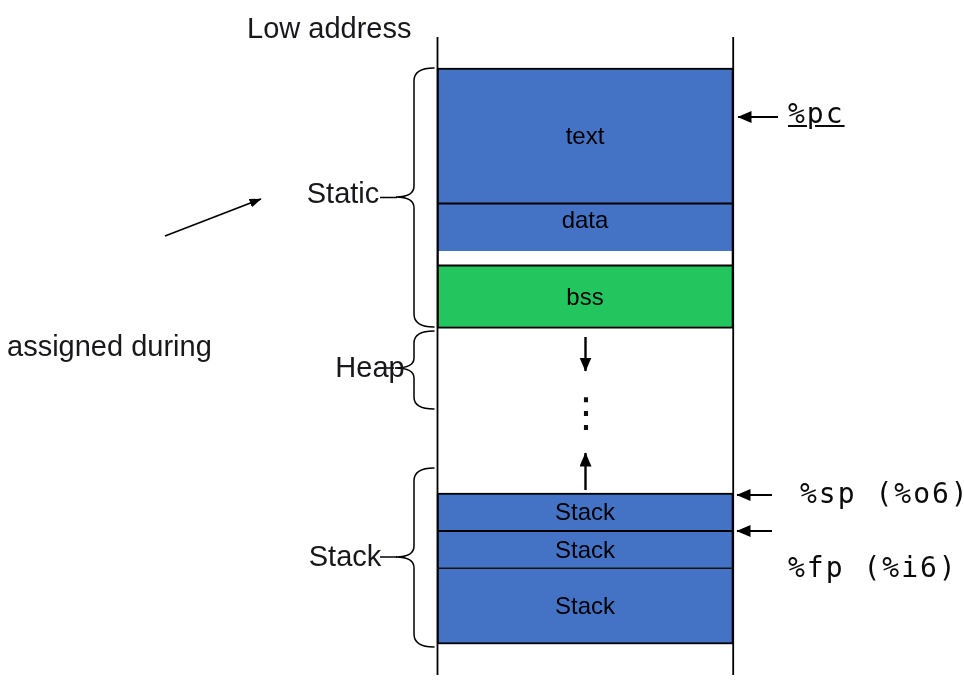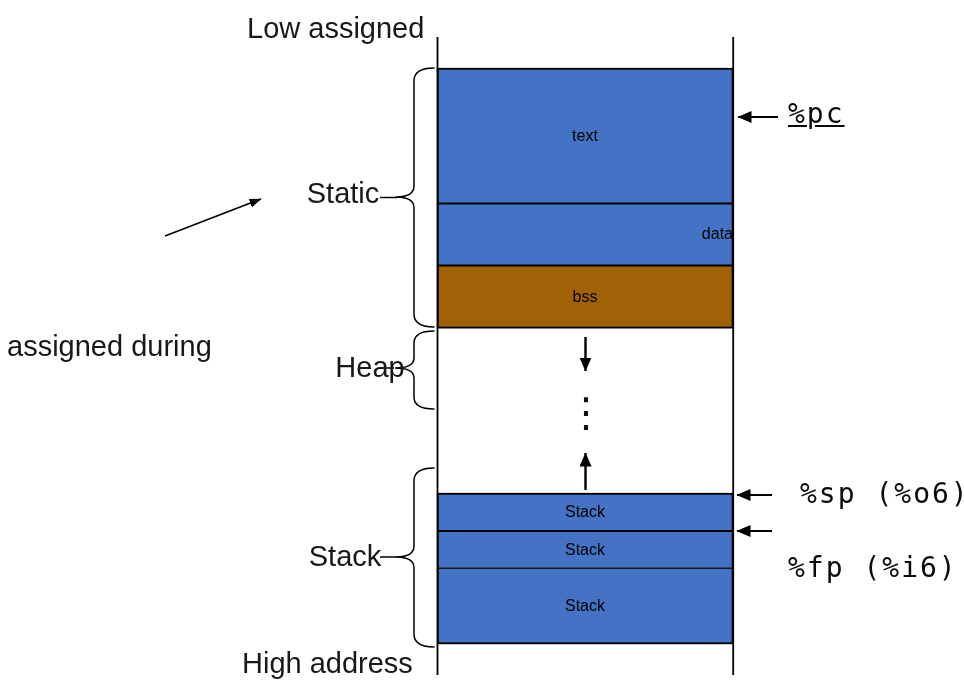--- a/index.html
+++ b/index.html
@@ -6,24 +6,24 @@
   .stage{
     position:relative;width:964px;height:691px;background:#ffffff;overflow:hidden;
     font-family:"Liberation Sans", sans-serif;
   }
   .segment{
     position:absolute;left:437px;width:296px;
     display:flex;align-items:center;justify-content:center;
     box-sizing:border-box;
   }
   .segment span{
-    font-size:16px;color:#000000;line-height:1;
+    font-size:24px;color:#000000;line-height:1;
   }
   .seg-text{top:68px;height:135px;}
-  .seg-data{top:203px;height:62px;justify-content:flex-end;}
+  .seg-data{top:189px;height:62px;}
   .seg-bss{top:265px;height:63px;}
   .seg-stack1{top:493px;height:38px;}
   .seg-stack2{top:531px;height:37px;}
   .seg-stack3{top:568px;height:76px;}
 
   .overlay{position:absolute;left:0;top:0;width:964px;height:691px;pointer-events:none;}
 
   .lbl{
     position:absolute;font-size:29px;color:#18181c;white-space:nowrap;line-height:1.1;
   }
@@ -53,21 +53,21 @@
 <body>
 
 <div class="stage">
 
   <div class="segment seg-text" style="background: rgb(68, 114, 196);">
     <span>text</span>
   </div>
   <div class="segment seg-data" style="background: rgb(68, 114, 196);">
     <span>data</span>
   </div>
-  <div class="segment seg-bss" style="background: #a16207;">
+  <div class="segment seg-bss" style="background: #22c55e;">
     <span>bss</span>
   </div>
   <div class="segment seg-stack1" style="background: rgb(68, 114, 196);">
     <span>Stack</span>
   </div>
   <div class="segment seg-stack2" style="background: rgb(68, 114, 196);">
     <span>Stack</span>
   </div>
   <div class="segment seg-stack3" style="background: rgb(68, 114, 196);">
     <span>Stack</span>
@@ -105,22 +105,21 @@
     <line x1="165" y1="236" x2="261" y2="199" stroke="#000000" stroke-width="1.6" marker-end="url(#ahs)"></line>
 
     <line x1="585.5" y1="337" x2="585.5" y2="371" stroke="#000000" stroke-width="2.4" marker-end="url(#ah)"></line>
     <line x1="585.5" y1="490" x2="585.5" y2="453" stroke="#000000" stroke-width="2.4" marker-end="url(#ah)"></line>
 
     <line x1="778" y1="117" x2="738" y2="117" stroke="#000000" stroke-width="2" marker-end="url(#ah)"></line>
     <line x1="772" y1="495" x2="737" y2="495" stroke="#000000" stroke-width="2" marker-end="url(#ah)"></line>
     <line x1="772" y1="531" x2="737" y2="531" stroke="#000000" stroke-width="2" marker-end="url(#ah)"></line>
   </svg>
 
-  <div class="lbl lbl-low">Low assigned</div>
-  <div class="lbl lbl-high">High address</div>
+  <div class="lbl lbl-low">Low address</div>
 
   <div class="lbl lbl-center lbl-static">Static</div>
   <div class="lbl lbl-center lbl-heap">Heap</div>
   <div class="lbl lbl-center lbl-stack">Stack</div>
 
   <div class="lbl annotation">
     <div>assigned during</div>
   </div>
 
   <div class="mono mono-pc">%pc</div>

